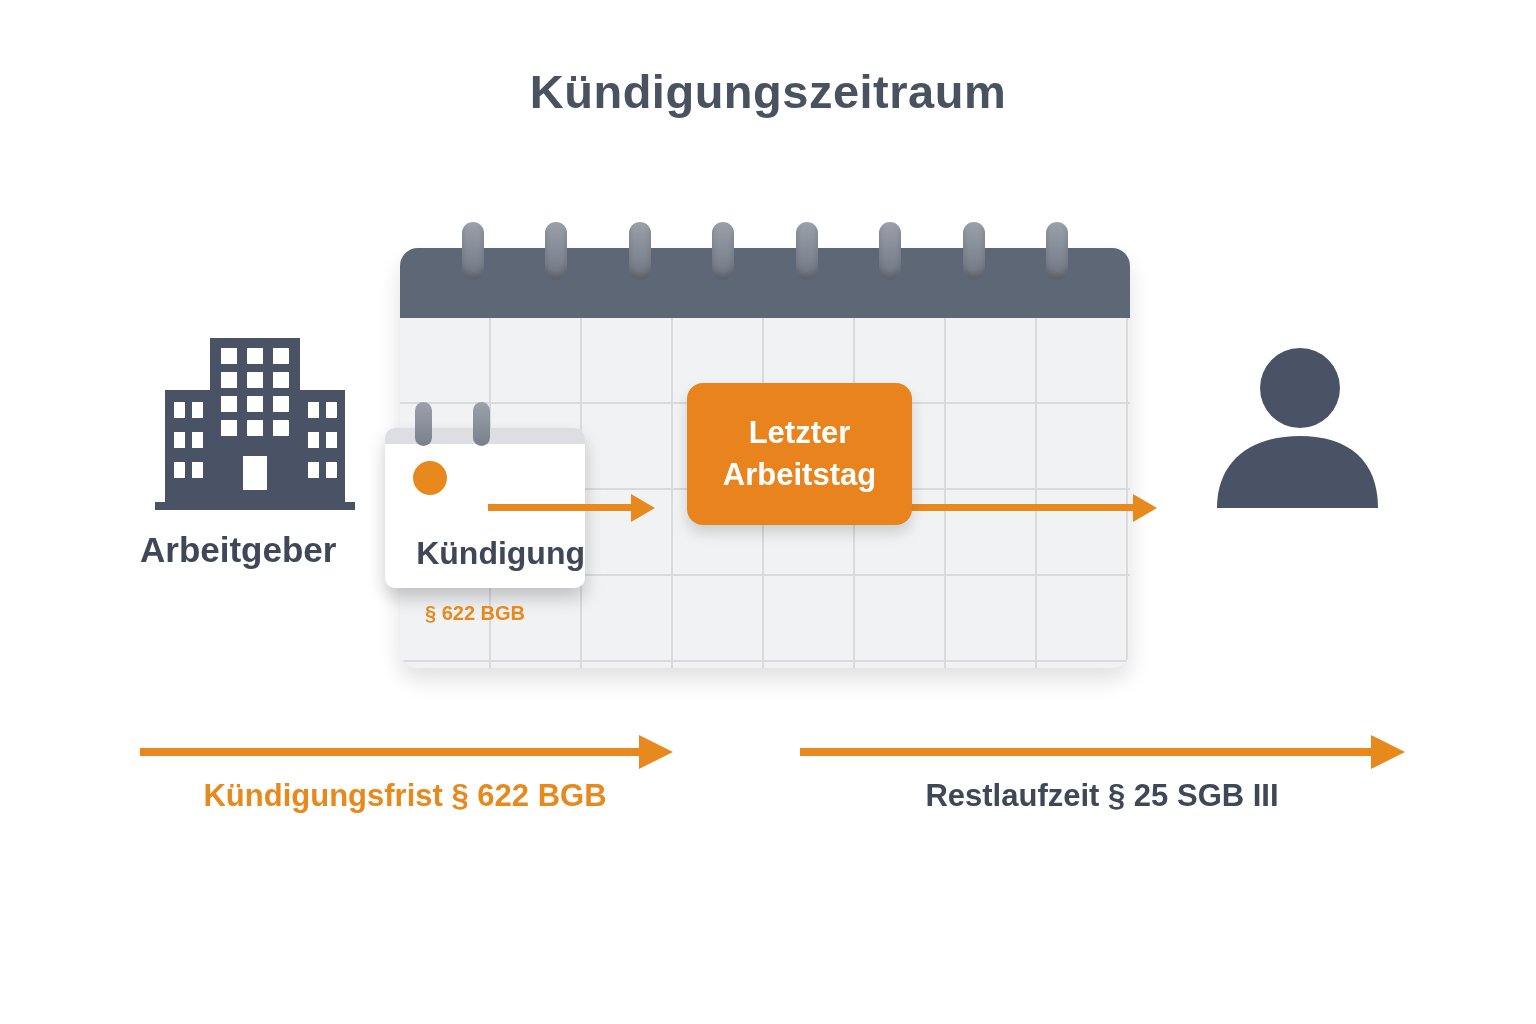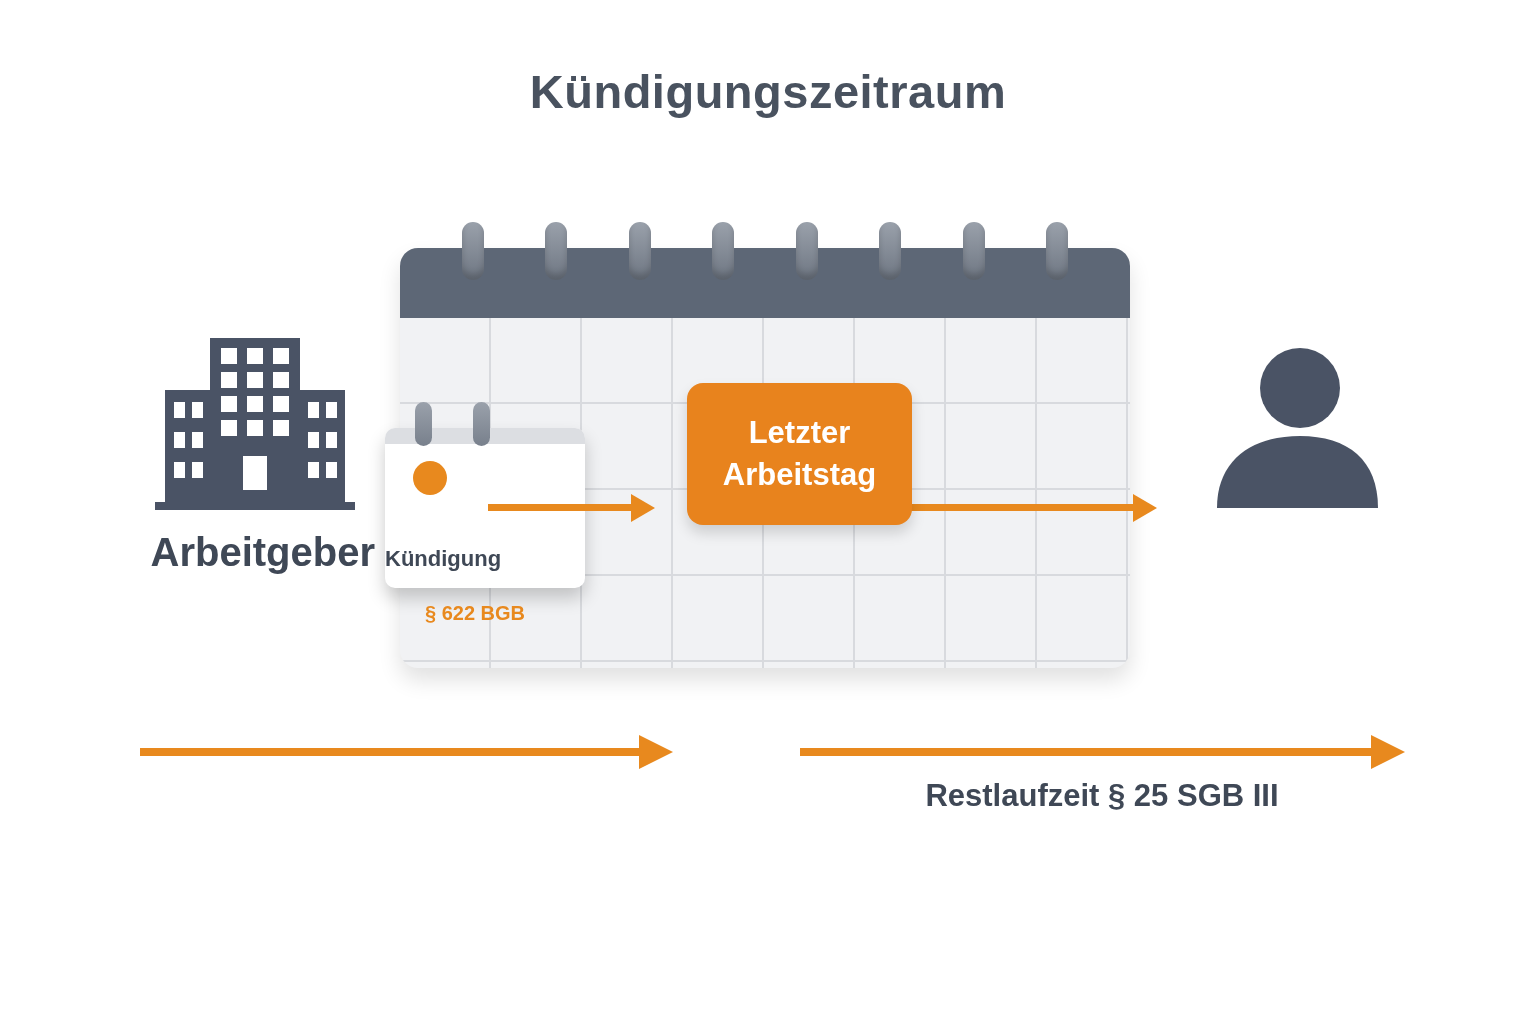--- a/index.html
+++ b/index.html
@@ -59,24 +59,24 @@
     background-image:
       repeating-linear-gradient(to right, transparent 0, transparent 89px, #D8DADE 89px, #D8DADE 91px),
       repeating-linear-gradient(to bottom, transparent 0, transparent 84px, #D8DADE 84px, #D8DADE 86px);
   }
 
   
   .actor-icon { position: absolute; }
   .actor-icon svg { display: block; }
   .actor-label {
     position: absolute;
-    font-size: 40px;
+    font-size: 35px;
     font-weight: bold;
     color: #3F4856;
-    text-align: right;
+    text-align: left;
   }
   .employer-label { left: 140px; top: 530px; width: 235px; }
   .employee-label { left: 1180px; top: 530px; width: 240px; }
 
   
   .event-card {
     position: absolute;
     background: #ffffff;
     border-radius: 10px;
     box-shadow: 0 10px 18px rgba(0,0,0,0.20);
@@ -102,22 +102,22 @@
     position: absolute;
     left: 28px; top: 33px;
     width: 34px; height: 34px;
     border-radius: 50%;
     background: #E8891E;
   }
   .card-label {
     position: absolute;
     bottom: 16px; left: 0;
     width: 100%;
-    text-align: left;
-    font-size: 22px;
+    text-align: right;
+    font-size: 32px;
     font-weight: bold;
     color: #3F4856;
   }
   .card-notice { left: 385px; top: 428px; width: 200px; height: 160px; }
   .card-end    { left: 1013px; top: 428px; width: 137px; height: 160px; }
 
   .law-ref-notice {
     position: absolute;
     left: 425px; top: 602px;
     font-size: 20px;
@@ -278,15 +278,16 @@
     <span>Letzter Arbeitstag</span>
   </div>
 
 
   <div class="arrow arrow-mid-left"></div>
   <div class="arrow arrow-mid-right"></div>
 
   <div class="arrow-big arrow-bottom-left"></div>
   <div class="arrow-big arrow-bottom-right"></div>
 
+  <div class="timeline-label timeline-label-left">Kündigungsfrist § 622 BGB</div>
   <div class="timeline-label timeline-label-right">Restlaufzeit § 25 SGB III</div>
 
 </div>
 
 </body></html>

